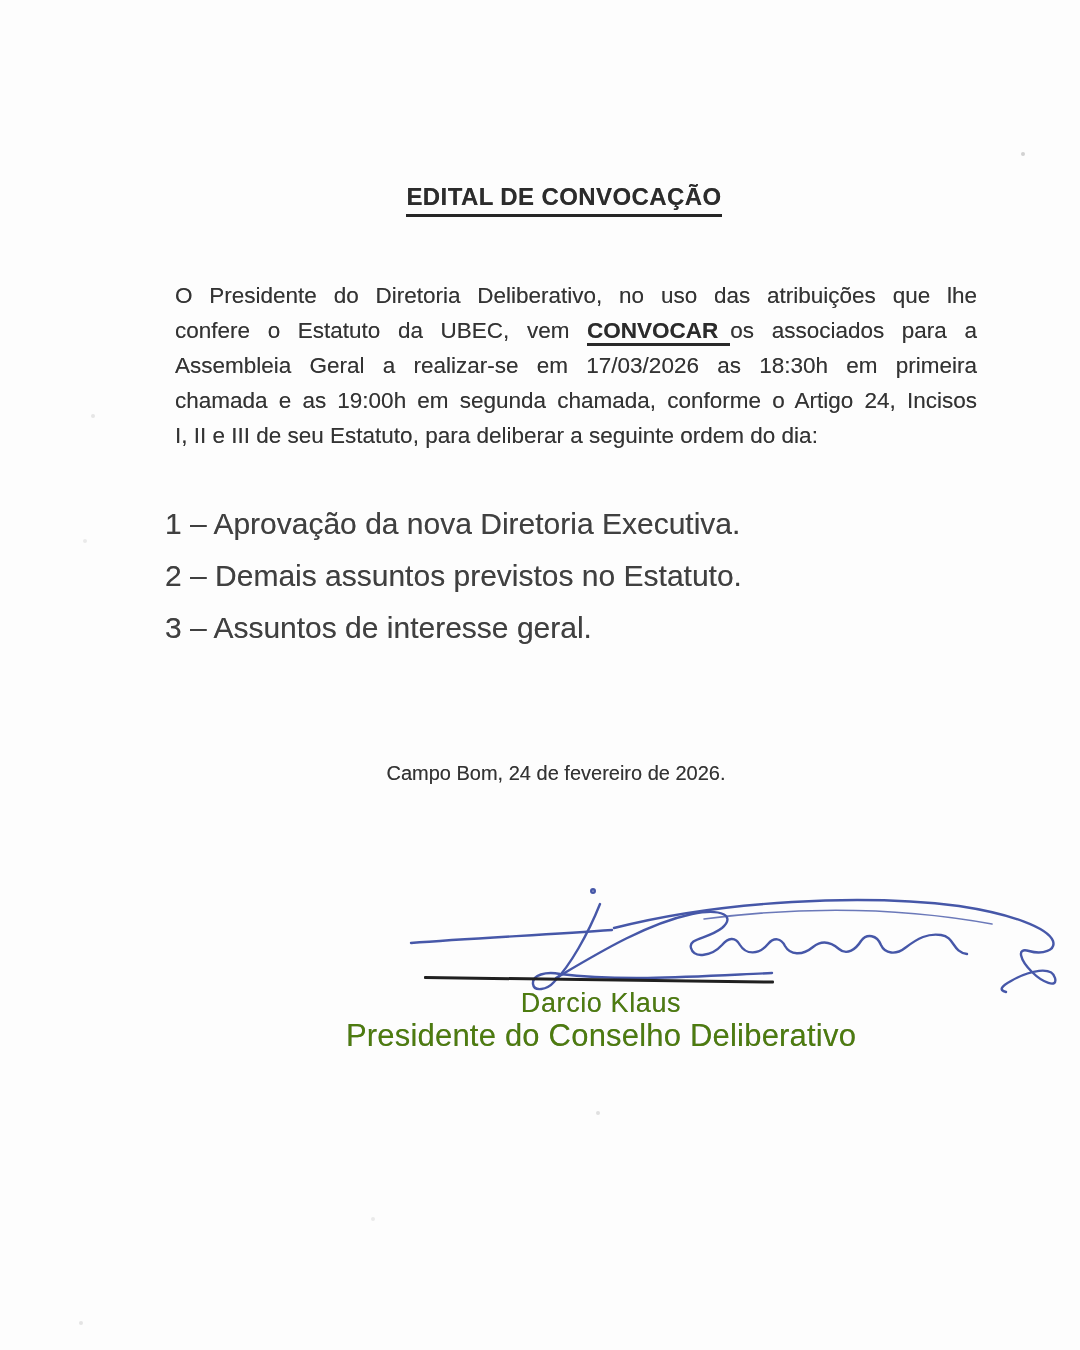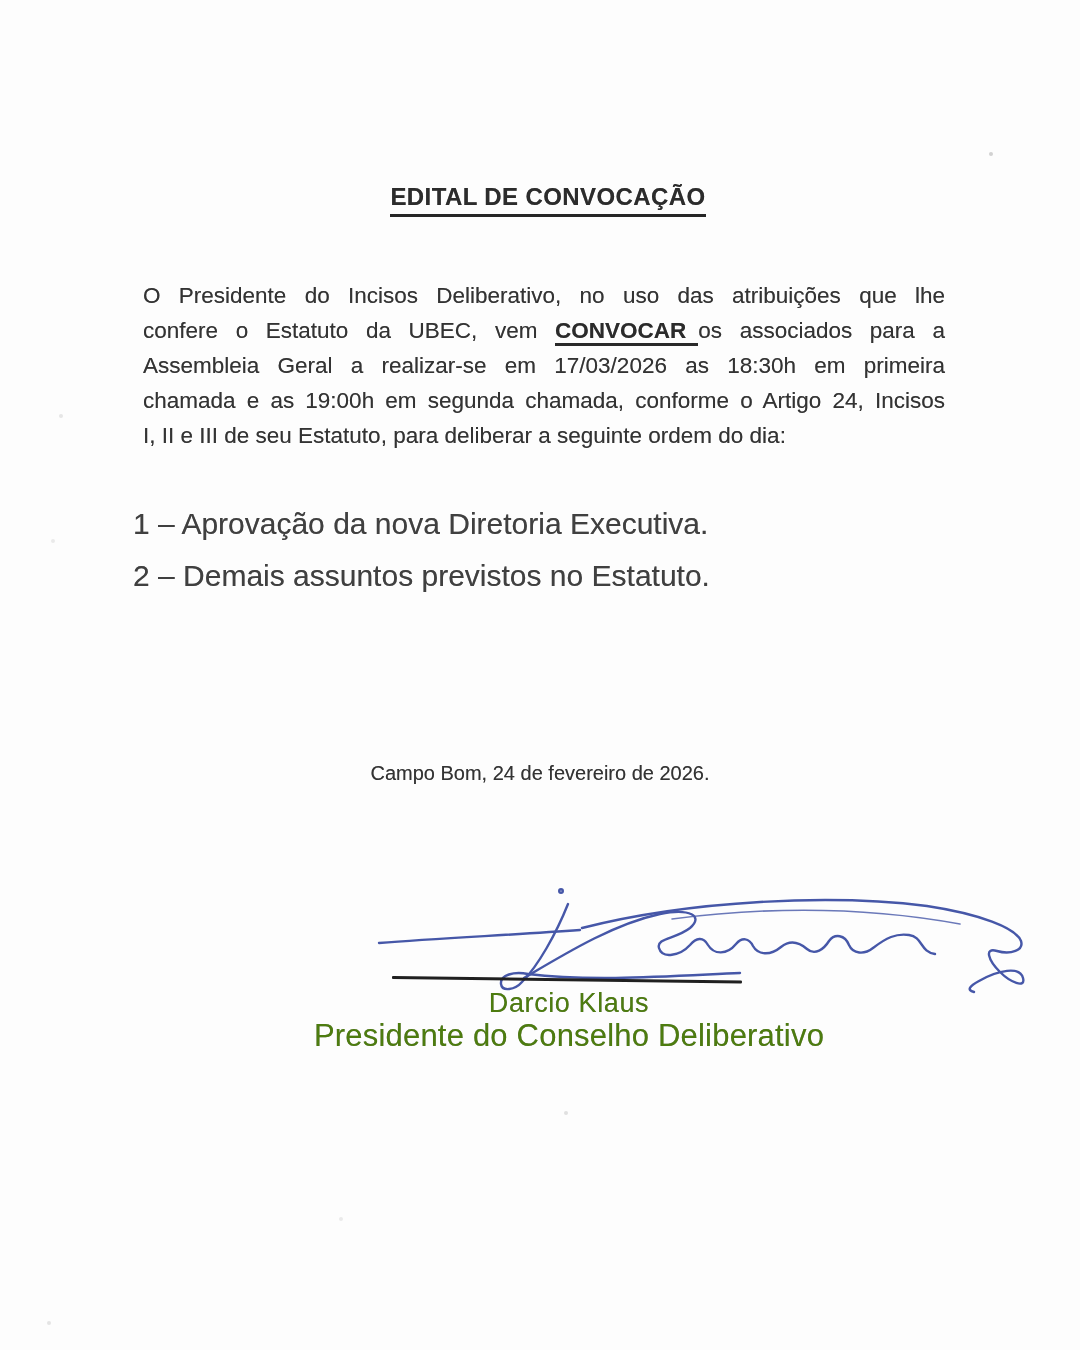--- a/index.html
+++ b/index.html
@@ -11,20 +11,21 @@
     height: 1350px;
     background: #fdfdfd;
     position: relative;
     overflow: hidden;
     font-family: "Liberation Sans", "DejaVu Sans", sans-serif;
     color: #303030;
   }
   .page {
     position: absolute;
     inset: 0;
+    margin-left: 32px;
   }
   
   .title-row {
     position: absolute;
     top: 183px;
     left: 0;
     width: 100%;
     text-align: center;
     transform: translateX(8px);
   }
@@ -146,33 +147,34 @@
 </head>
 <body>
 
 <div class="page">
 
   <div class="title-row">
     <span class="title">EDITAL DE CONVOCAÇÃO</span>
   </div>
 
   <div class="paragraph">
-    <div class="jline">O Presidente do Incisos Deliberativo, no uso das atribuições que lhe</div>
+    <div class="jline">O Presidente do Diretoria Deliberativo, no uso das atribuições que lhe</div>
     <div class="jline">
       <span>confere o Estatuto da UBEC, vem</span>
       <span class="em-underline">CONVOCAR</span><span>os associados para a</span>
     </div>
     <div class="jline">Assembleia Geral a realizar-se em 17/03/2026 as 18:30h em primeira</div>
     <div class="jline">chamada e as 19:00h em segunda chamada, conforme o Artigo 24, Incisos</div>
     <div class="jline last">I, II e III de seu Estatuto, para deliberar a seguinte ordem do dia:</div>
   </div>
 
   <div class="agenda">
     <div class="agenda-item">1 – Aprovação da nova Diretoria Executiva.</div>
     <div class="agenda-item">2 – Demais assuntos previstos no Estatuto.</div>
+    <div class="agenda-item">3 – Assuntos de interesse geral.</div>
   </div>
 
   <div class="dateline">Campo Bom, 24 de fevereiro de 2026.</div>
 
   <svg class="signature-ink" viewBox="0 0 660 118" xmlns="http://www.w3.org/2000/svg">
     <g fill="none" stroke-width="2.4" stroke-linecap="round" stroke-linejoin="round" opacity="0.95" stroke="#3d4fa4">
 
       <path d="M 7 57 C 70 52 140 49 208 44"></path>
 
       <path d="M 196 18 C 184 48 166 80 150 96 C 143 104 130 106 129 98 C 128 89 142 85 156 88 C 220 96 300 90 368 87"></path>

